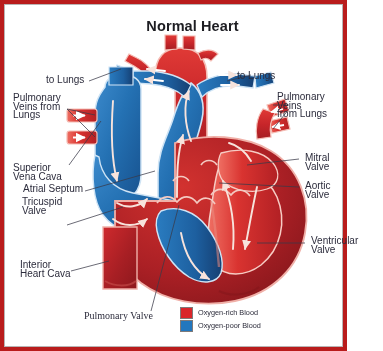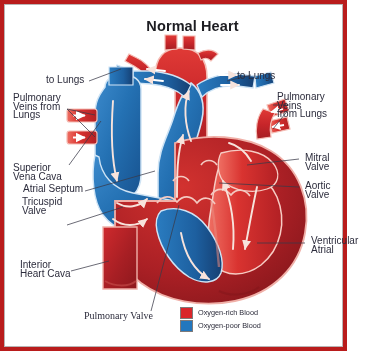--- a/index.html
+++ b/index.html
@@ -196,21 +196,21 @@
   <div class="lbl" style="left:15px;top:256px;">Interior
 Heart Cava</div>
   <div class="lbl" style="left:79px;top:307px;font-family:Liberation Serif, serif;">Pulmonary Valve</div>
 
   <div class="lbl r" style="left:232px;top:67px;">to Lungs</div>
   <div class="lbl r" style="left:272px;top:88px;">Pulmonary Veins
 from Lungs</div>
   <div class="lbl r" style="left:300px;top:149px;">Mitral Valve</div>
   <div class="lbl r" style="left:300px;top:177px;">Aortic Valve</div>
   <div class="lbl r" style="left:306px;top:232px;">Ventricular
-Atrial</div>
+Valve</div>
 
   <div class="legend">
     <div class="legend-row">
       <span class="sw" style="background:#d9252a"></span>
       <span class="legend-txt">Oxygen-rich Blood</span>
     </div>
     <div class="legend-row">
       <span class="sw" style="background:#2277be"></span>
       <span class="legend-txt">Oxygen-poor Blood</span>
     </div>

